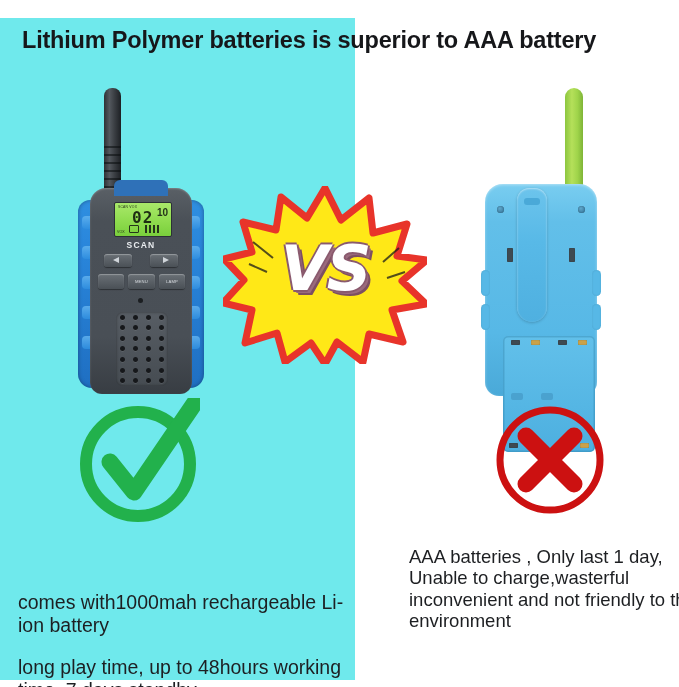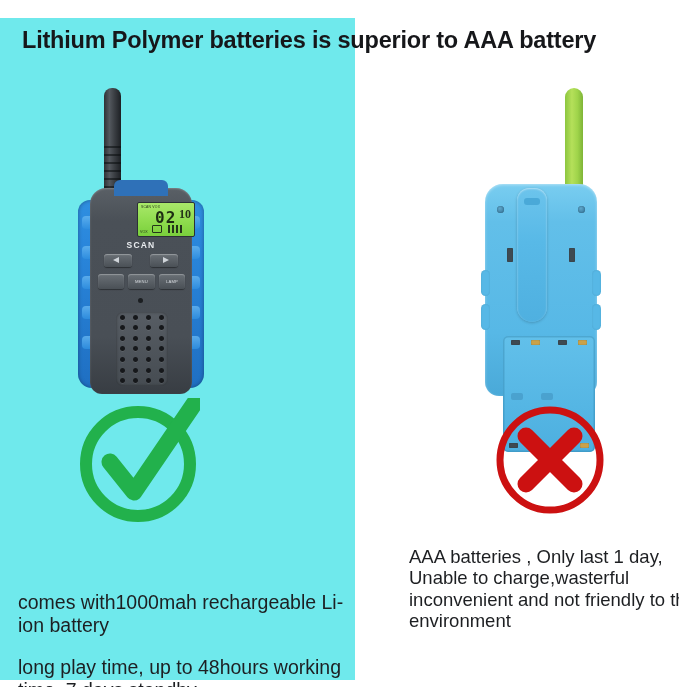--- a/index.html
+++ b/index.html
@@ -141,36 +141,35 @@
   #lcd-left {
     position: absolute;
     left: 24px;
     top: 14px;
     width: 56px;
     height: 33px;
     background: linear-gradient(180deg,#a9e86a 0%,#8fdc4e 55%,#79cf3c 100%);
     border: 1px solid #2c3136;
     border-radius: 2px;
     overflow: hidden;
-    margin-left: 23px;
   }
   #lcd-left .lcd-top {
     position: absolute; left: 3px; top: 2px;
     font-size: 3.4px; color: #26361a; letter-spacing: .2px;
   }
   #lcd-left .lcd-main {
     position: absolute; left: 17px; top: 5px;
     font-family: "DejaVu Sans Mono", monospace;
     font-size: 16px; font-weight: bold; color: #1e2d13;
     letter-spacing: 1px;
   }
   #lcd-left .lcd-right {
     position: absolute; right: 3px; top: 4px;
-    font-family: Liberation Serif, serif;
-    font-size: 12px; font-weight: bold; color: #24351a;
+    font-family: Liberation Sans, sans-serif;
+    font-size: 10px; font-weight: bold; color: #24351a;
   }
   #lcd-left .lcd-bars {
     position: absolute; right: 10px; bottom: 3px;
     width: 16px; height: 8px;
     background:
       linear-gradient(90deg,
         #24351a 0 2px, transparent 2px 4px,
         #24351a 4px 6px, transparent 6px 8px,
         #24351a 8px 10px, transparent 10px 12px,
         #24351a 12px 14px, transparent 14px 16px);
@@ -533,20 +532,28 @@
   <svg id="check-left" viewBox="0 0 124 124">
     <circle cx="62" cy="66" r="52" fill="none" stroke="#22B14C" stroke-width="12"></circle>
     <path d="M34 64 L58 94 L118 6" fill="none" stroke="#22B14C" stroke-width="17" stroke-linecap="round" stroke-linejoin="round"></path>
   </svg>
 
   <svg id="cross-right" viewBox="0 0 114 114">
     <circle cx="57" cy="57" r="50" fill="none" stroke="#CC1111" stroke-width="7"></circle>
     <path d="M33 33 L81 81 M81 33 L33 81" stroke="#CC1111" stroke-width="17" stroke-linecap="round"></path>
   </svg>
 
+  <div id="vs-burst">
+    <svg viewBox="0 0 204 178" style="position:absolute;left:0;top:0;width:204px;height:178px">
+      <polygon points="102,2 118,34 146,12 150,47 184,38 174,70 204,74 179,95 203,118 169,124 180,156 146,148 140,176 114,156 102,178 88,157 62,176 54,147 22,157 29,124 0,117 21,94 1,73 29,66 20,36 53,44 58,11 84,32" fill="#FFE817" stroke="#E8342A" stroke-width="7" stroke-linejoin="round"></polygon>
+      <path d="M30 56 L50 72 M26 78 L44 86" stroke="#1b1b1b" stroke-width="2" fill="none" opacity=".75"></path>
+      <path d="M176 62 L160 76 M182 86 L164 92" stroke="#1b1b1b" stroke-width="2" fill="none" opacity=".75"></path>
+    </svg>
+    <div class="vs-text">VS</div>
+  </div>
 
   <div class="copy" id="copy-left">
     <div class="para1">comes with1000mah rechargeable Li-ion battery</div>
     <div class="para2">long play time, up to 48hours working time, 7 days standby.</div>
   </div>
 
   <div class="copy" id="copy-right">
     <div>AAA batteries , Only last 1 day, Unable to charge,wasterful inconvenient and not friendly to the environment</div>
   </div>
 

